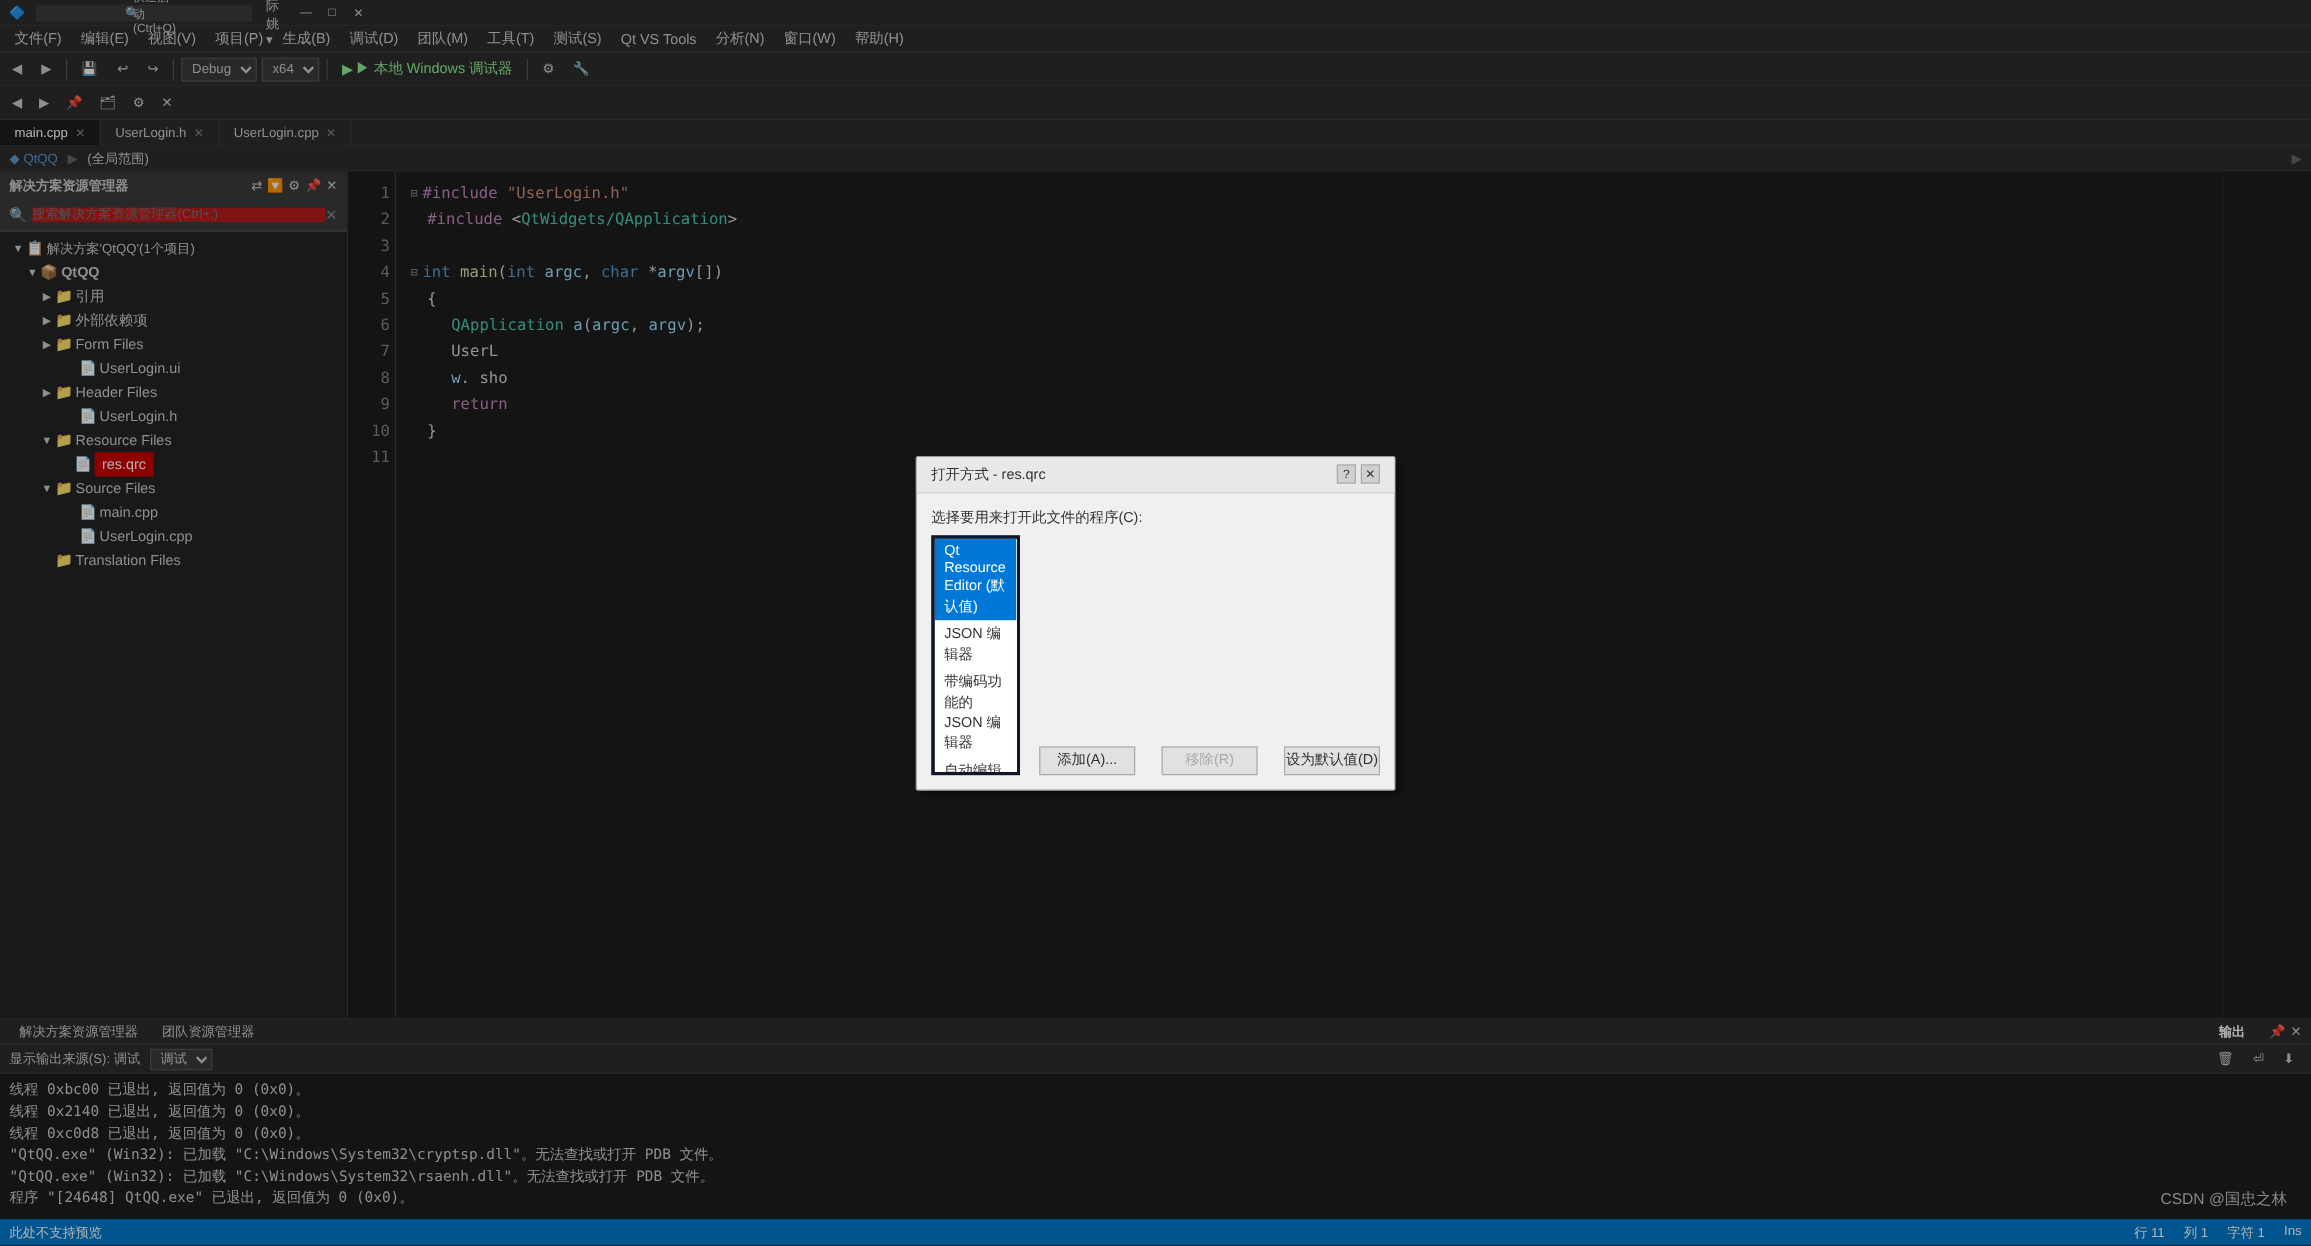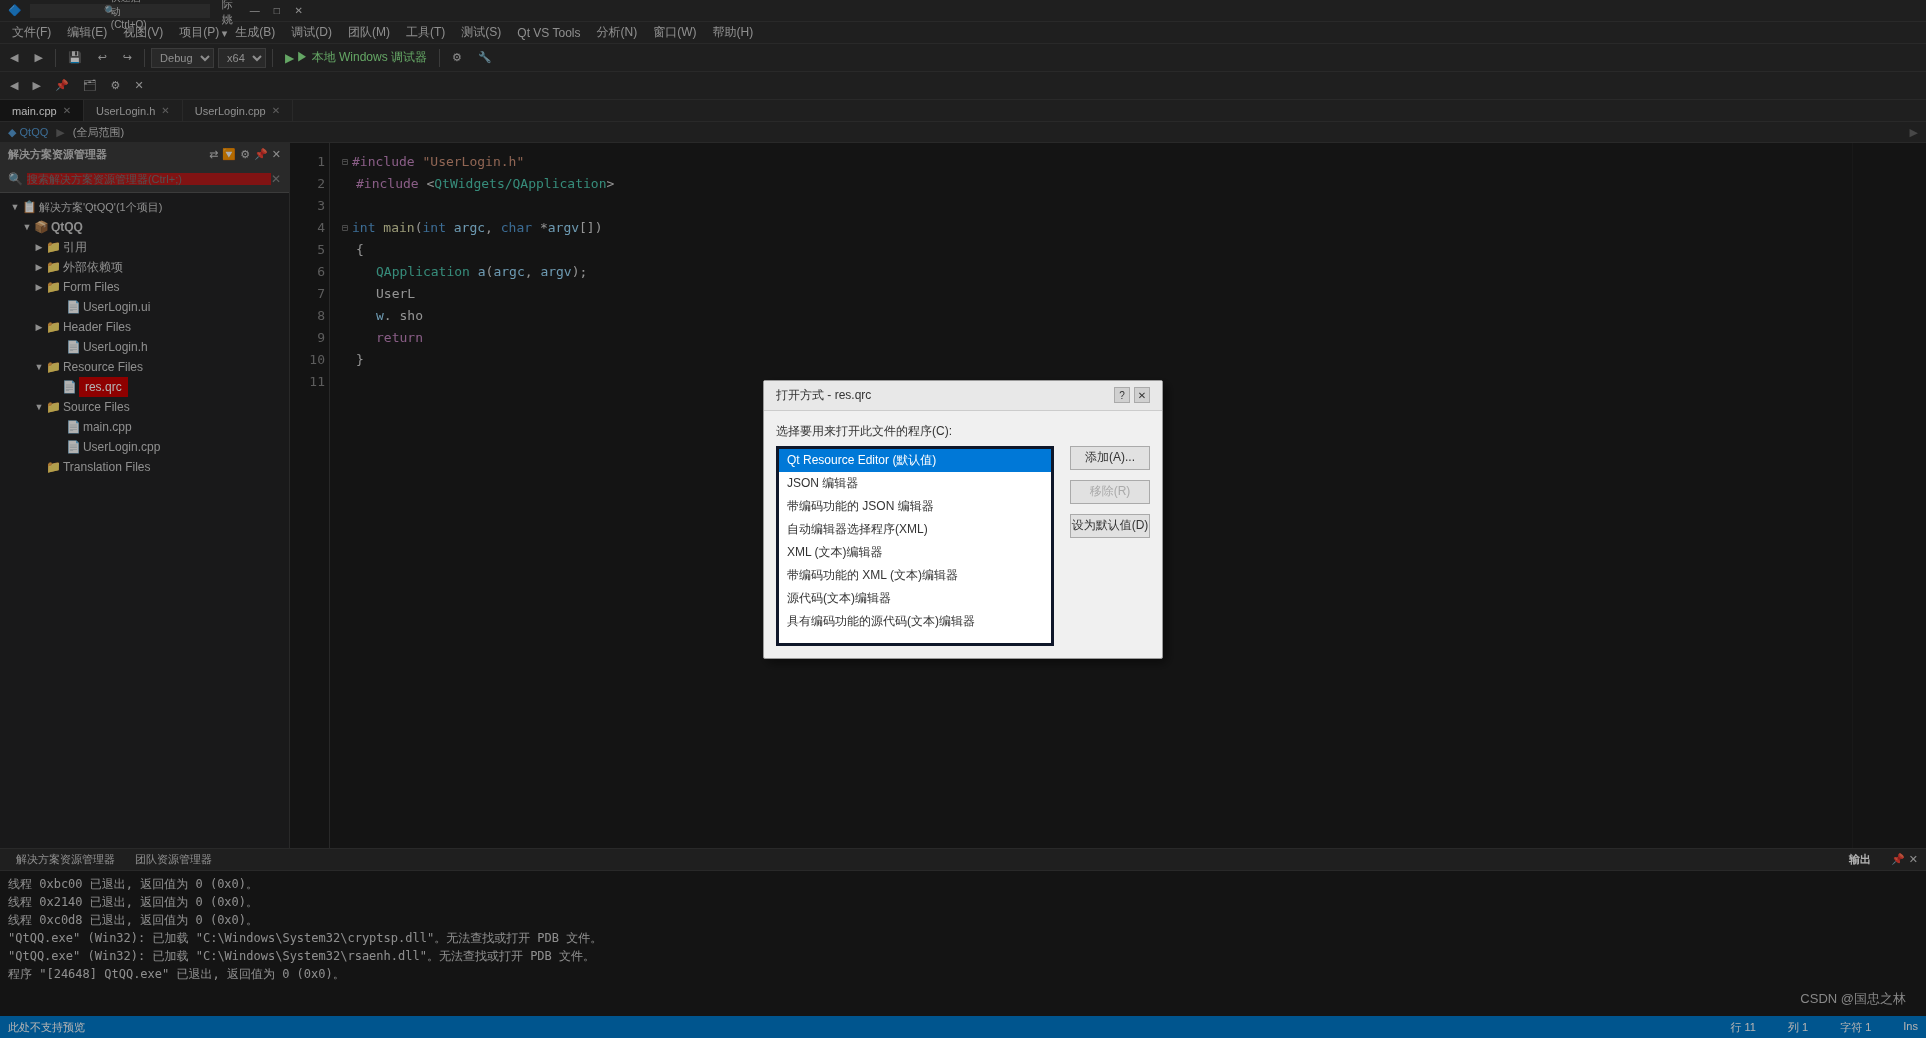--- a/index.html
+++ b/index.html
@@ -317,22 +317,22 @@
       padding: 3px 8px;
       cursor: pointer;
       color: #333;
     }
     .dialog-list-item.selected {
       background: #0078d7;
       color: #fff;
     }
     .dialog-right-btns {
       display: flex;
-      flex-direction: column;
-      gap: 10px;
+      flex-direction: row;
+      gap: 22px;
       margin-left: 8px;
       align-items: flex-end;
     }
     .dlg-action-btn {
       width: 80px;
       height: 24px;
       background: #e1e1e1;
       border: 1px solid #aaa;
       font-size: 12px;
       cursor: pointer;
@@ -418,21 +418,21 @@
       display: flex;
       align-items: center;
       padding: 0 8px;
       font-size: 11px;
       color: #fff;
       gap: 16px;
     }
     .status-bar .status-right {
       margin-left: auto;
       display: flex;
-      gap: 32px;
+      gap: 16px;
     }
 
     
     .minimap {
       width: 60px;
       background: #1e1e1e;
       border-left: 1px solid #2d2d2d;
       opacity: 0.5;
     }
   </style>
@@ -700,20 +700,30 @@
 
 <div class="output-panel">
   <div class="output-tabs">
     <span class="output-tab">解决方案资源管理器</span>
     <span class="output-tab">团队资源管理器</span>
     <span style="flex:1;"></span>
     <span style="color:#fff; font-weight:bold; margin-right:16px;">输出</span>
     <span style="cursor:pointer;">📌</span>
     <span style="cursor:pointer;">✕</span>
   </div>
+  <div class="output-toolbar">
+    <span>显示输出来源(S): 调试</span>
+    <select style="background:#3c3c3c; border:1px solid #555; color:#ccc; font-size:11px; padding:1px 4px; margin-left:4px;">
+      <option>调试</option>
+    </select>
+    <span style="flex:1;"></span>
+    <button class="toolbar-btn">🗑</button>
+    <button class="toolbar-btn">⏎</button>
+    <button class="toolbar-btn">⬇</button>
+  </div>
   <div class="output-content">
     <div>线程 0xbc00 已退出, 返回值为 0 (0x0)。</div>
     <div>线程 0x2140 已退出, 返回值为 0 (0x0)。</div>
     <div>线程 0xc0d8 已退出, 返回值为 0 (0x0)。</div>
     <div>"QtQQ.exe" (Win32): 已加载 "C:\Windows\System32\cryptsp.dll"。无法查找或打开 PDB 文件。</div>
     <div>"QtQQ.exe" (Win32): 已加载 "C:\Windows\System32\rsaenh.dll"。无法查找或打开 PDB 文件。</div>
     <div>程序 "[24648] QtQQ.exe" 已退出, 返回值为 0 (0x0)。</div>
   </div>
 </div>
 

